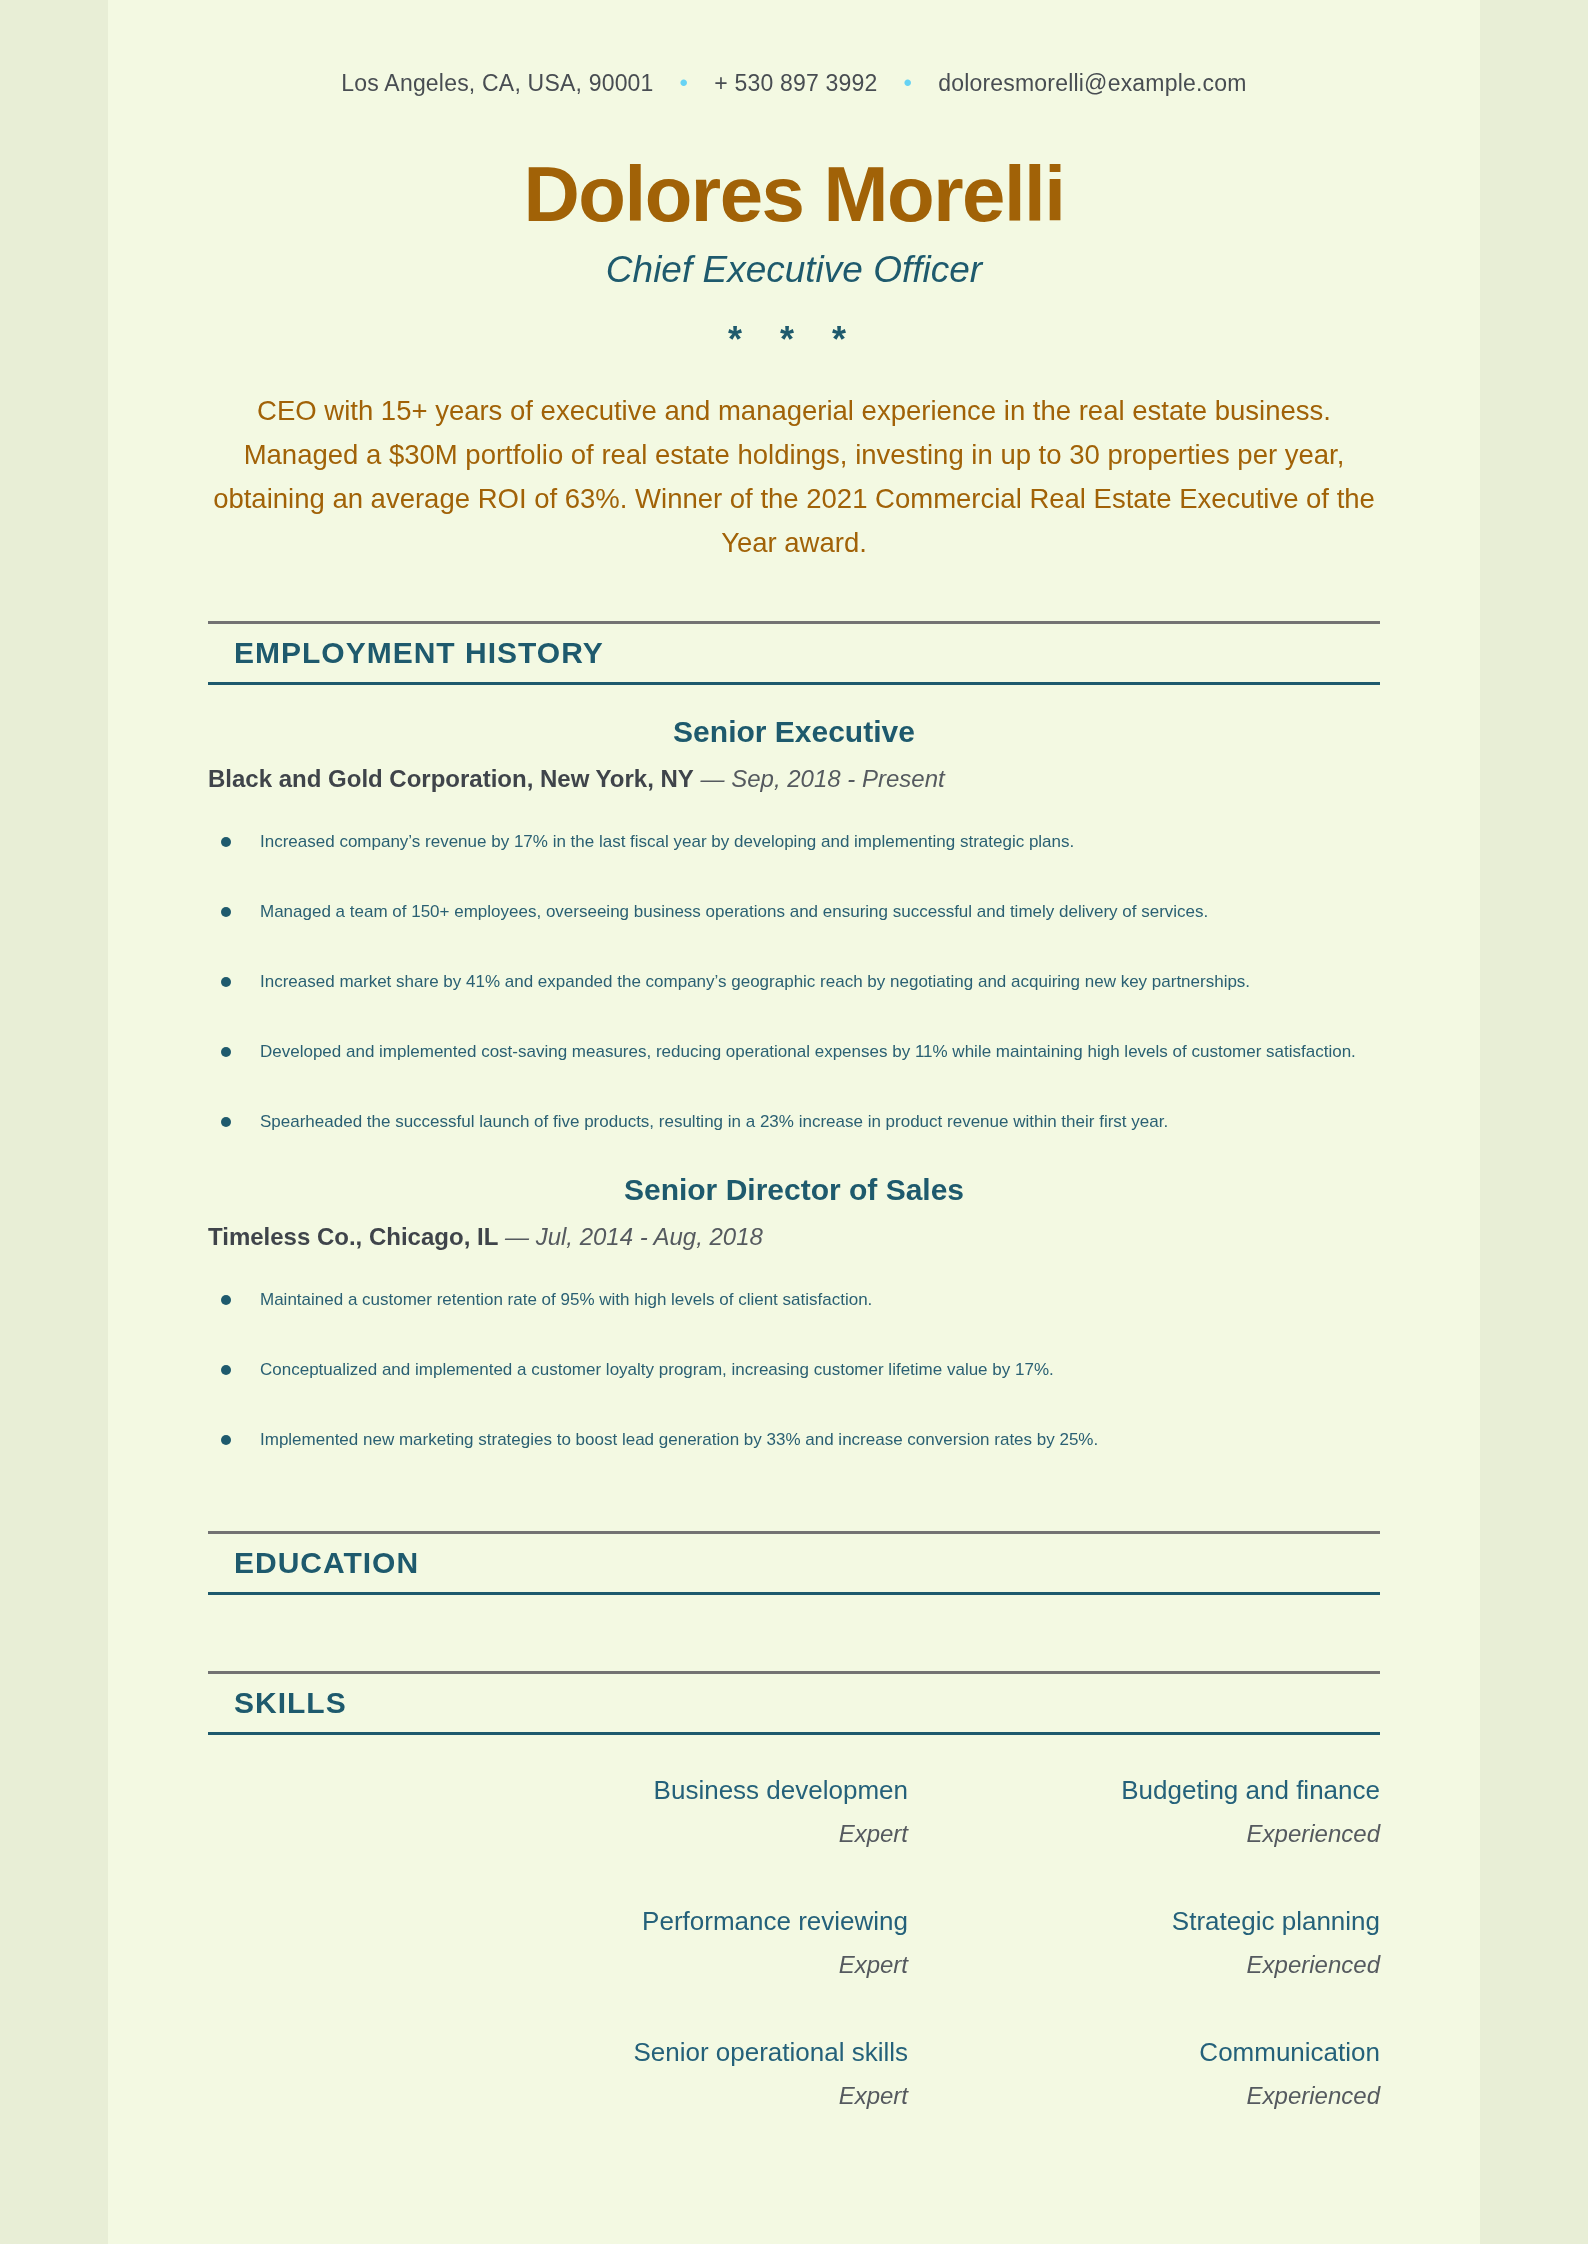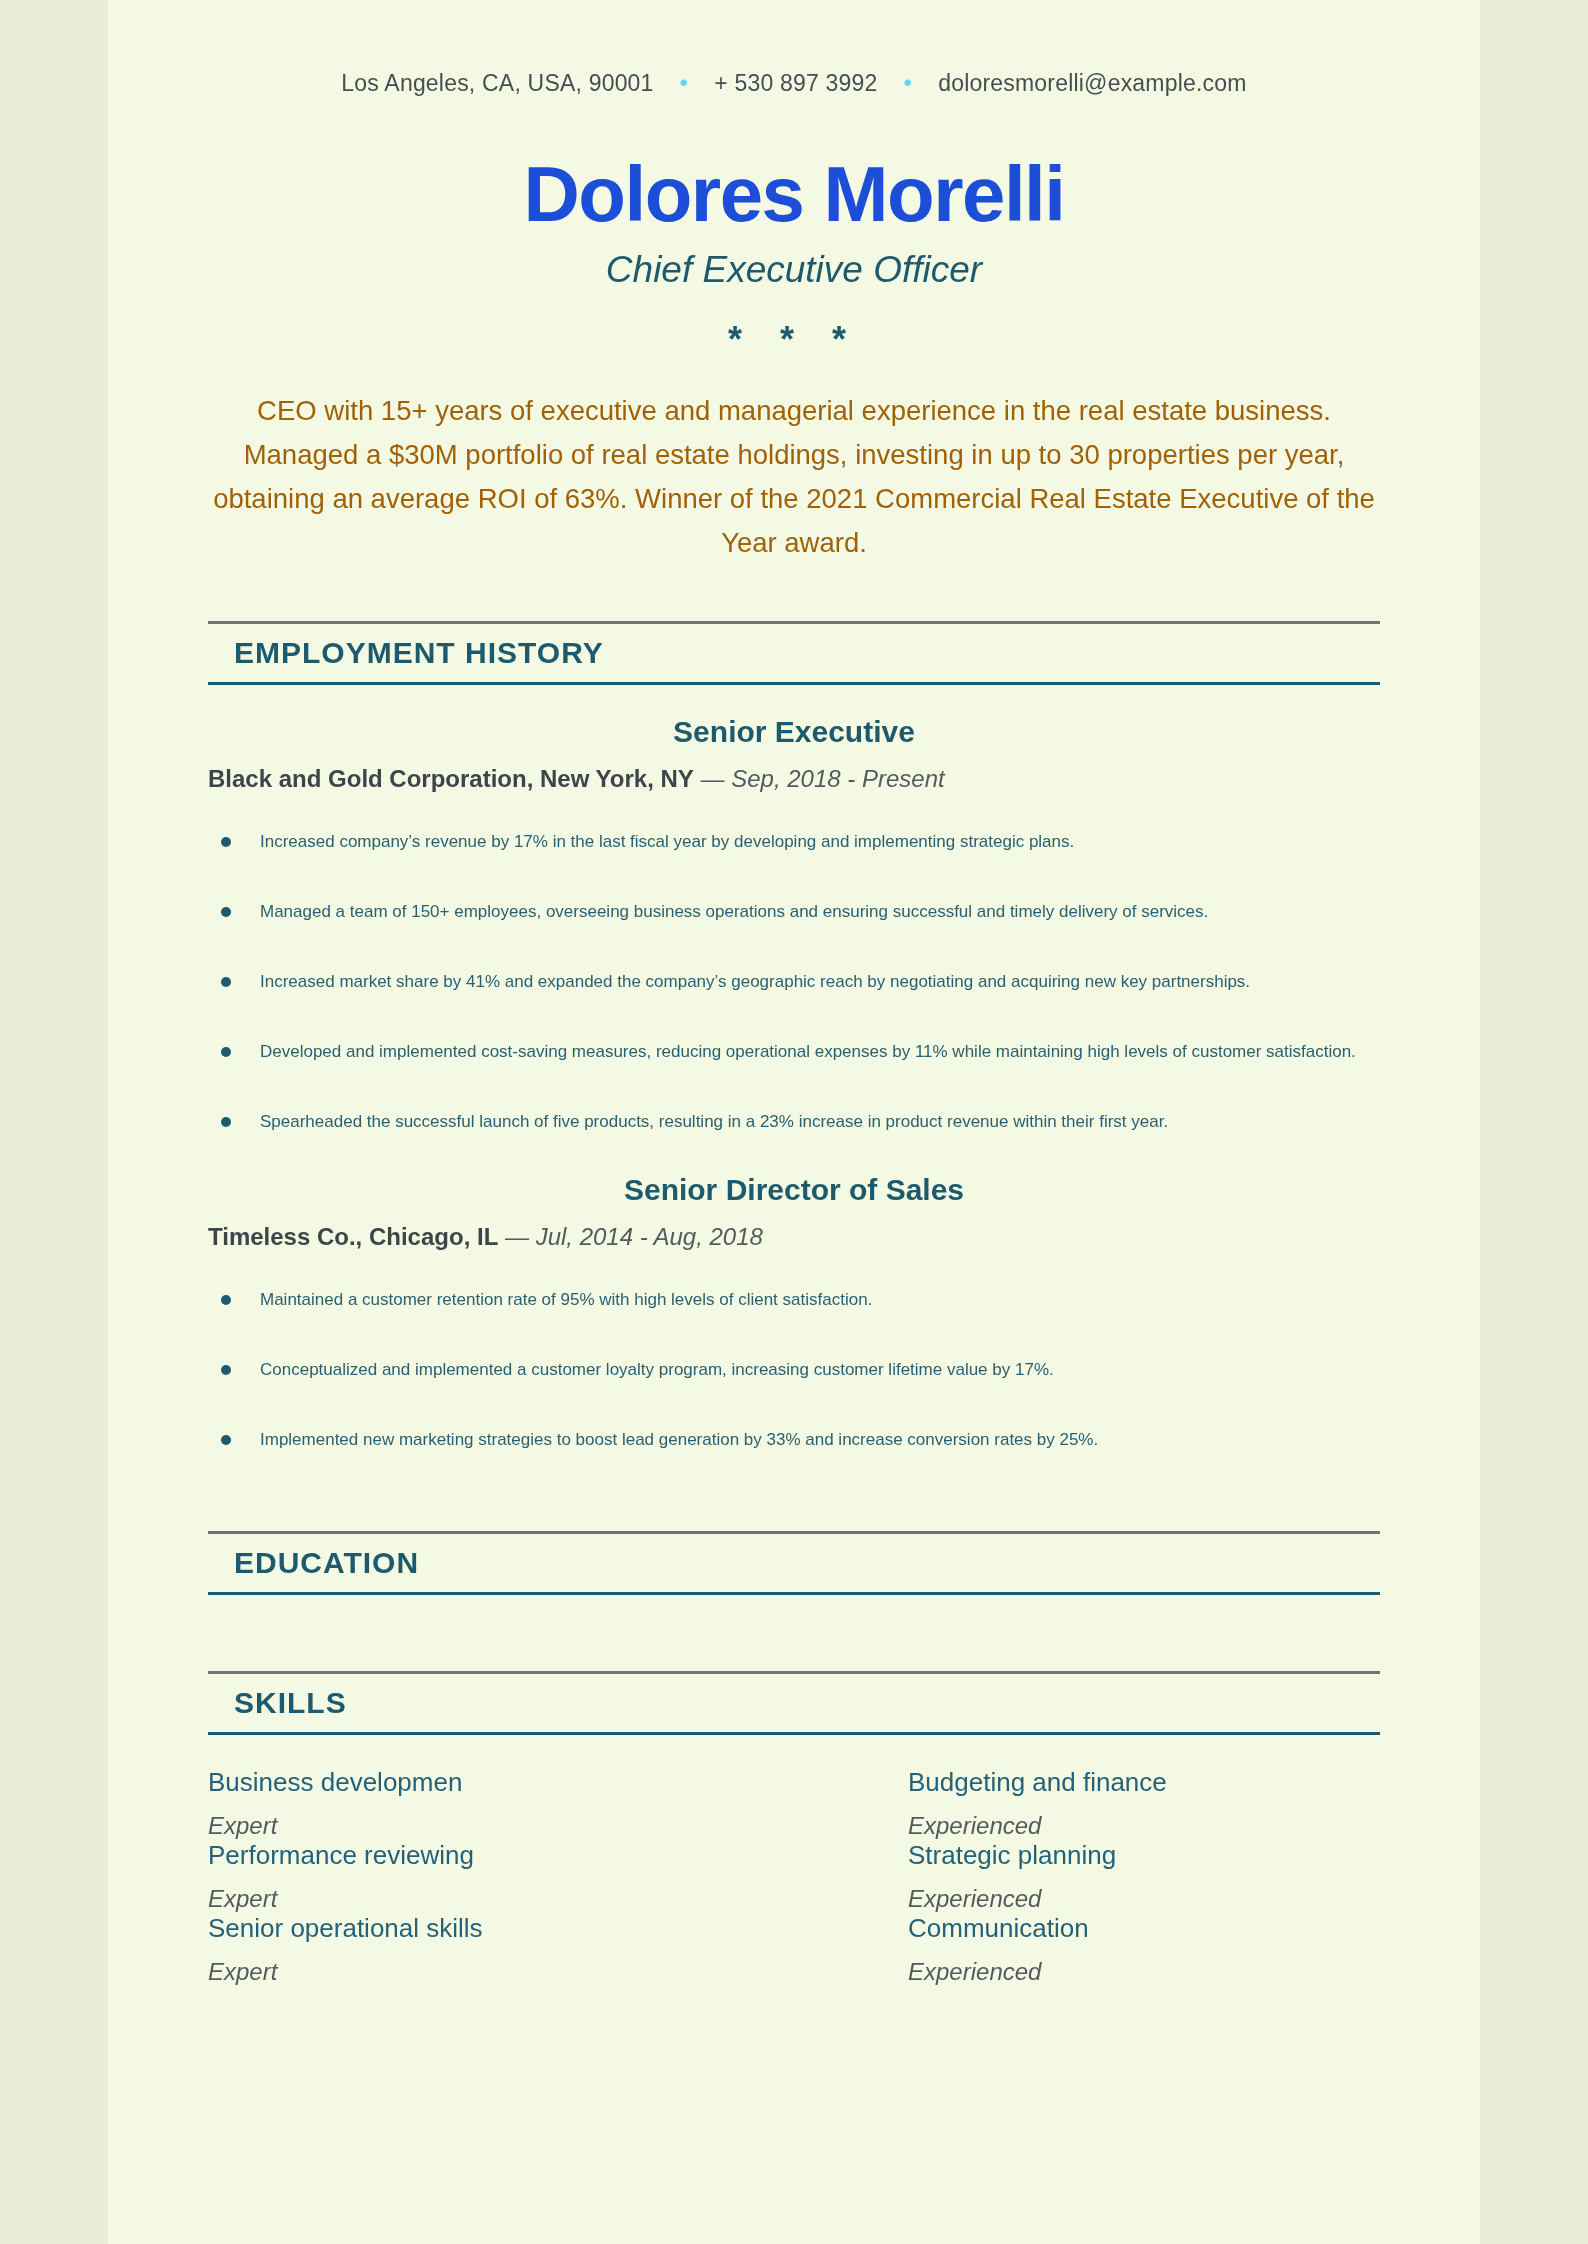--- a/index.html
+++ b/index.html
@@ -30,21 +30,21 @@
     font-size: 24px;
     line-height: 1;
     transform: translateY(-1px);
   }
   h1.name {
     margin-top: 58px;
     text-align: center;
     font-size: 78px;
     font-weight: 700;
     letter-spacing: -1.5px;
-    color: #1d4ed8;
+    color: #a16207;
     line-height: 1.0;
   }
   .job-title {
     margin-top: 16px;
     text-align: center;
     font-size: 37px;
     font-style: italic;
     font-weight: 500;
     color: #1e5a6d;
   }
@@ -120,23 +120,25 @@
     top: 16px;
     width: 10px;
     height: 10px;
     border-radius: 50%;
     background: #1e5a6d;
   }
   .job2 h3.entry-title { }
 
   
   .skills-grid {
-    margin-top: 32px;
+    margin-top: 40px;
     display: grid;
     grid-template-columns: 700px 1fr;
+    row-gap: 58px;
+    text-align: right;
   }
   .skill-name {
     font-size: 26px;
     color: #24617a;
   }
   .skill-level {
     margin-top: 14px;
     font-size: 24px;
     font-style: italic;
     color: #555a5f;

